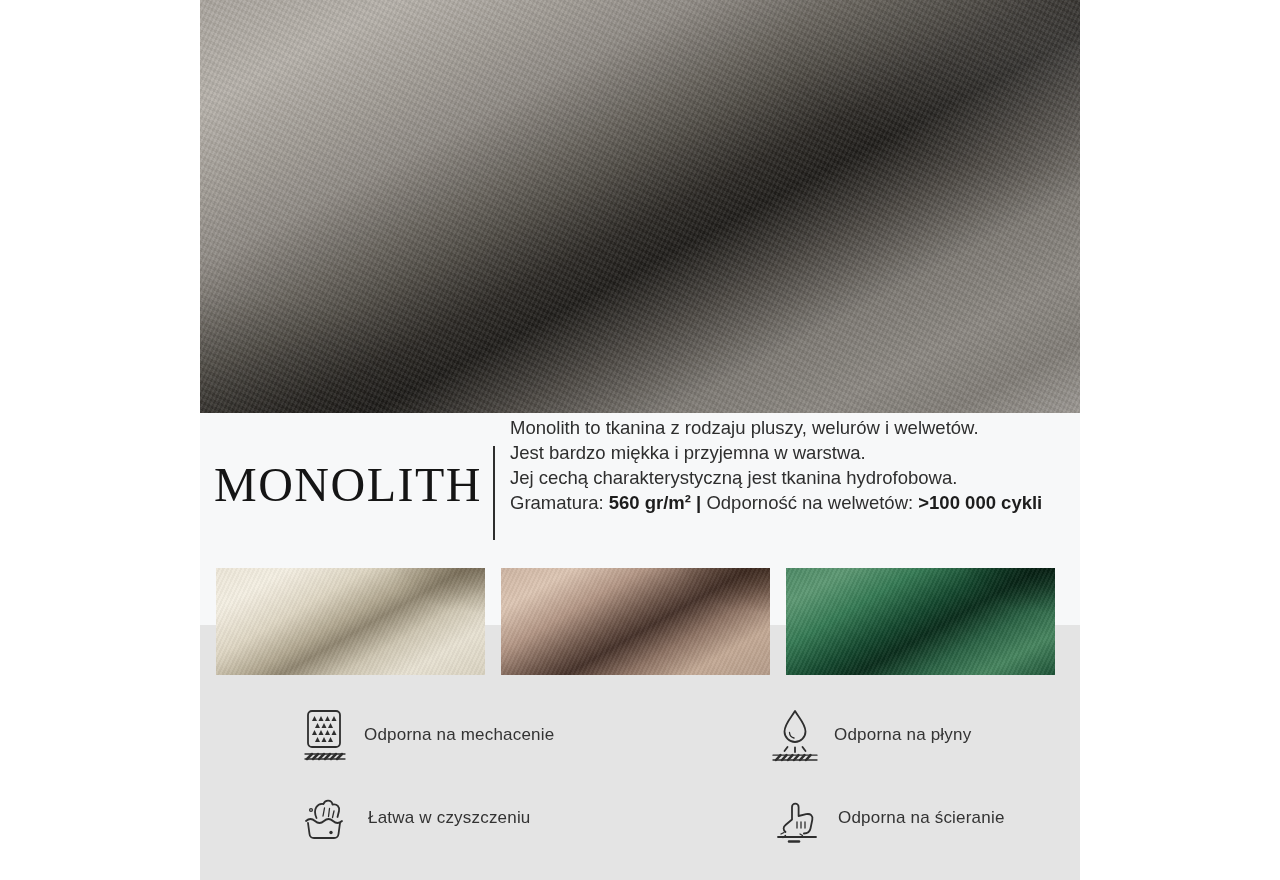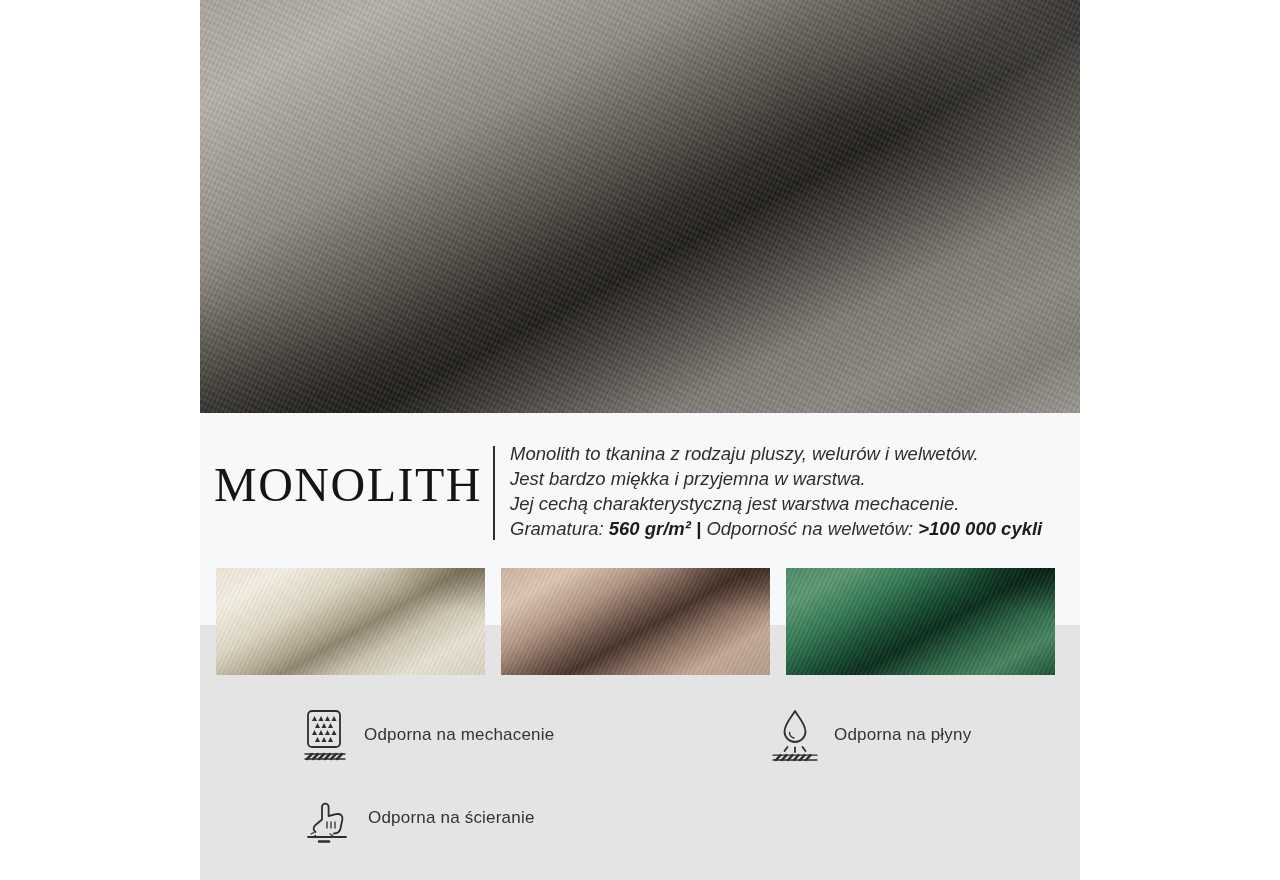--- a/index.html
+++ b/index.html
@@ -26,21 +26,21 @@
   .info-bg { position:absolute; left:0; top:413px; width:880px; height:212px; background:#f7f8f9; }
   .features-bg { position:absolute; left:0; top:625px; width:880px; height:255px; background:#e4e4e4; }
 
   
   .title {
     position:absolute; left:14px; top:461px;
     font-family:"Liberation Serif", serif; font-weight:400;
     font-size:48px; line-height:1; letter-spacing:1.5px; color:#151515;
   }
   .divider { position:absolute; left:293px; top:446px; width:2px; height:94px; background:#2e2e2e; }
-  .desc { position:absolute; left:310px; top:441px; width:560px; color:#2e2e2e; font-size:18.5px; line-height:25px;font-style:italic; }
+  .desc { position:absolute; left:310px; top:415px; width:560px; color:#2e2e2e; font-size:18.5px; line-height:25px; }
   .desc p { margin:0; }
   .specs { white-space:pre-wrap; }
   .specs b { font-weight:700; color:#1d1d1d; }
 
   
   .swatches { position:absolute; left:16px; top:568px; display:flex; gap:16px; }
   .swatch { width:269px; height:107px; }
   .swatch-cream {
     background:
       repeating-linear-gradient(115deg, rgba(255,255,255,0.05) 0 2px, rgba(0,0,0,0.035) 2px 4px),
@@ -84,21 +84,21 @@
 
     <div class="info-bg"></div>
     <div class="features-bg"></div>
 
     <h1 class="title">MONOLITH</h1>
     <div class="divider"></div>
 
     <div class="desc">
       <p>Monolith to tkanina z rodzaju pluszy, welurów i welwetów.</p>
       <p>Jest bardzo miękka i przyjemna w warstwa.</p>
-      <p>Jej cechą charakterystyczną jest warstwa mechacenie.</p>
+      <p>Jej cechą charakterystyczną jest tkanina hydrofobowa.</p>
       <p class="specs"><span>Gramatura: </span><b>560 gr/m²</b><b> | </b><span>Odporność na welwetów: </span><b>&gt;100 000 cykli</b></p>
     </div>
 
     <div class="swatches">
       <div class="swatch swatch-cream"></div>
       <div class="swatch swatch-taupe"></div>
       <div class="swatch swatch-green"></div>
     </div>
 
     <div class="features">
@@ -130,20 +130,31 @@
         <svg width="50" height="56" viewBox="0 0 50 56">
           <path class="icon-stroke" d="M25 4 C21.5 10 14.5 17 14.5 24.5 a10.5 10.5 0 0 0 21 0 C35.5 17 28.5 10 25 4 Z"></path>
           <path class="icon-thin" d="M19.5 25.5 a6 6 0 0 0 4.5 5.5"></path>
           <path class="icon-stroke" d="M17.5 40 L14.5 44 M25 40.5 V45 M32.5 40 L35.5 44"></path>
           <path class="icon-thin" d="M3 48.2 H47 M3 53 H47"></path>
           <path class="icon-thick" d="M6 53 l4.5 -4.8 M12 53 l4.5 -4.8 M18 53 l4.5 -4.8 M24 53 l4.5 -4.8 M30 53 l4.5 -4.8 M36 53 l4.5 -4.8"></path>
         </svg>
         <span class="feature-label">Odporna na płyny</span>
       </div>
 
+      <div class="feature">
+        <svg width="54" height="54" viewBox="0 0 54 54">
+          <path class="icon-stroke" d="M16.5 27 c-4 -9 1 -15 7 -14 c1.5 -4.5 8 -4.5 9 0.5 c4.5 -1 7.5 2.5 6.5 6.5 l-1.5 6"></path>
+          <path class="icon-thin" d="M24.5 17 l-1.5 8 M29.5 17.5 l-1 8 M34 20 l-1.5 6.5"></path>
+          <circle class="icon-thin" cx="11" cy="19" r="1.4"></circle>
+          <path class="icon-stroke" d="M6 30 q4.5 -4 9 0 t9 0 t9 0 t9 0"></path>
+          <path class="icon-stroke" d="M8 32 l1.5 11 a4.5 4.5 0 0 0 4.5 4 h20 a4.5 4.5 0 0 0 4.5 -4 L40 32"></path>
+          <circle class="icon-fill" cx="31" cy="41.5" r="1.7"></circle>
+        </svg>
+        <span class="feature-label">Łatwa w czyszczeniu</span>
+      </div>
 
       <div class="feature">
         <svg width="54" height="54" viewBox="0 0 54 54">
           <path class="icon-stroke" d="M15.5 41 c-2.5 -2 -2.5 -5 0 -7 l6.5 -5.5 V16 a3.3 3.3 0 0 1 6.6 0 v9 l7.5 -1.8 c4.5 -1 7 1.8 6.2 5.6 l-1.8 8.7 c-0.7 3.3 -3.2 5 -6.6 5"></path>
           <path class="icon-thin" d="M27 31 v6 M31 31 v6 M35 31 v6"></path>
           <path class="icon-stroke" d="M8 46 H46"></path>
           <path class="icon-thin" d="M14 41.5 l-3 1.5 M15.5 44.5 l-2.5 2 M30 43 l2.5 1.5"></path>
           <path class="icon-thick" d="M19 50.5 h10"></path>
         </svg>
         <span class="feature-label">Odporna na ścieranie</span>

